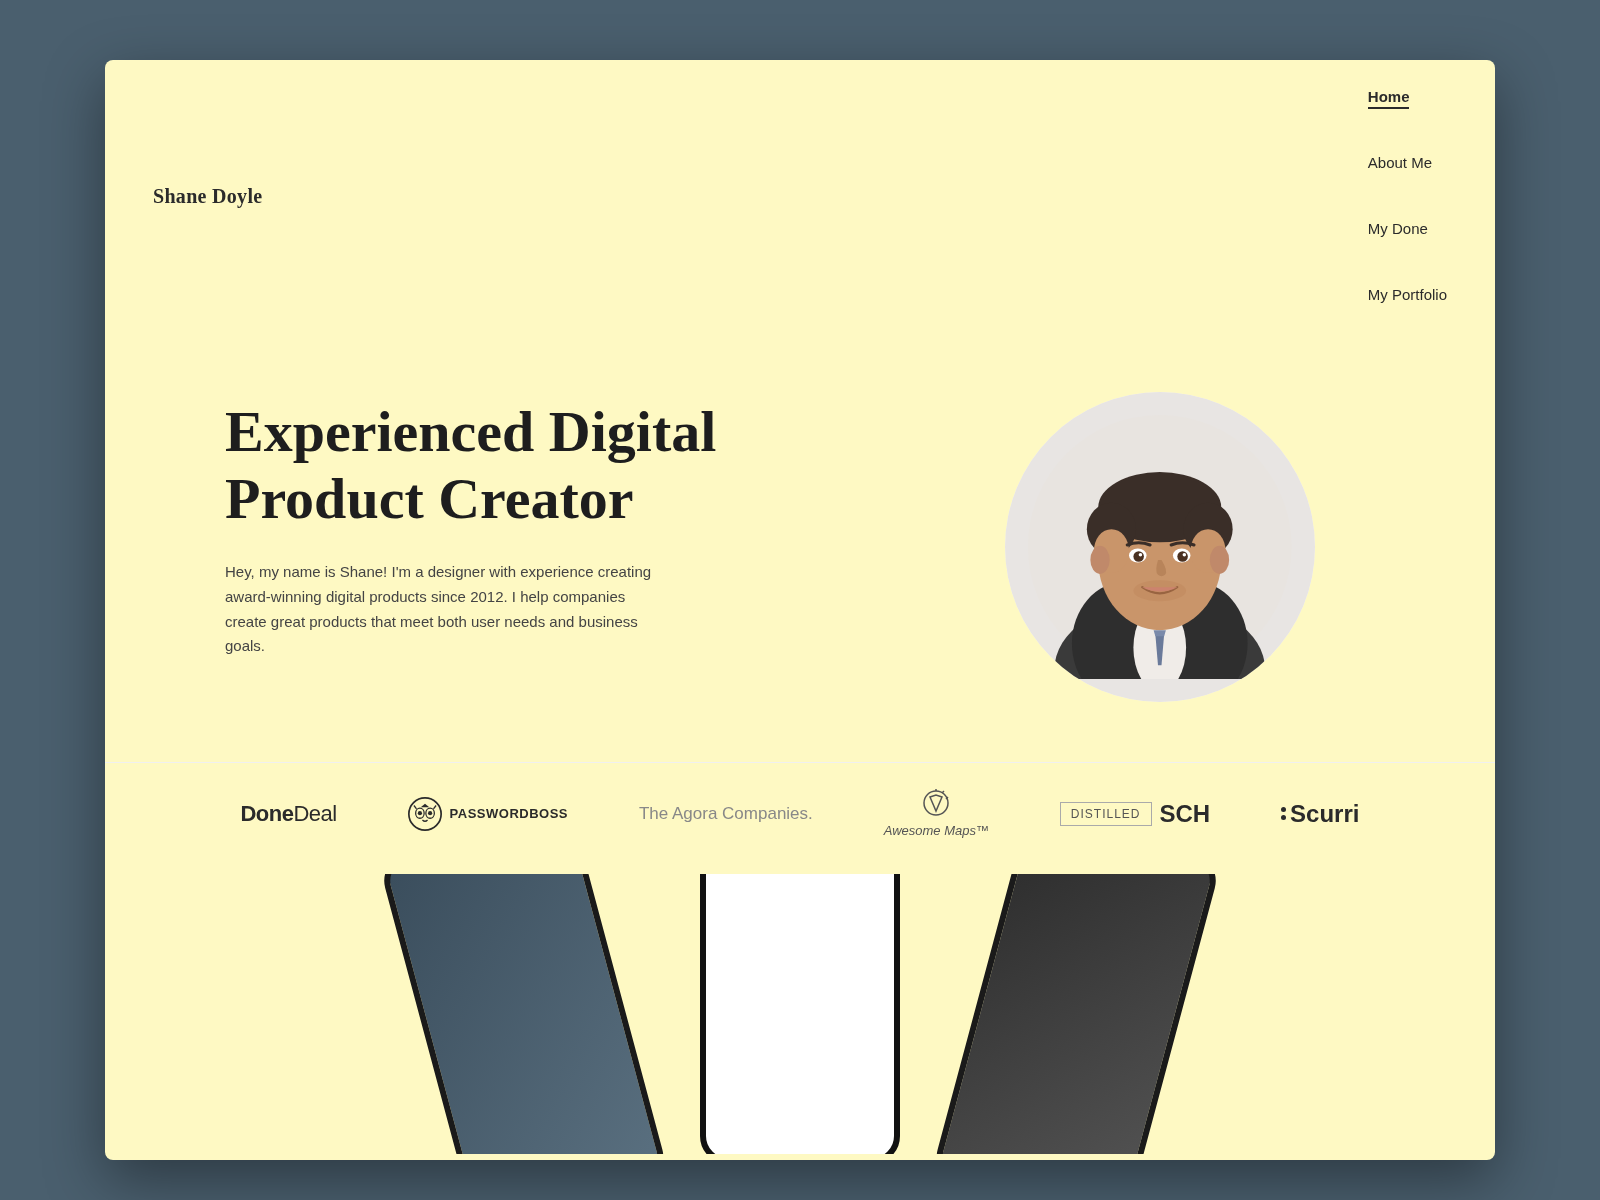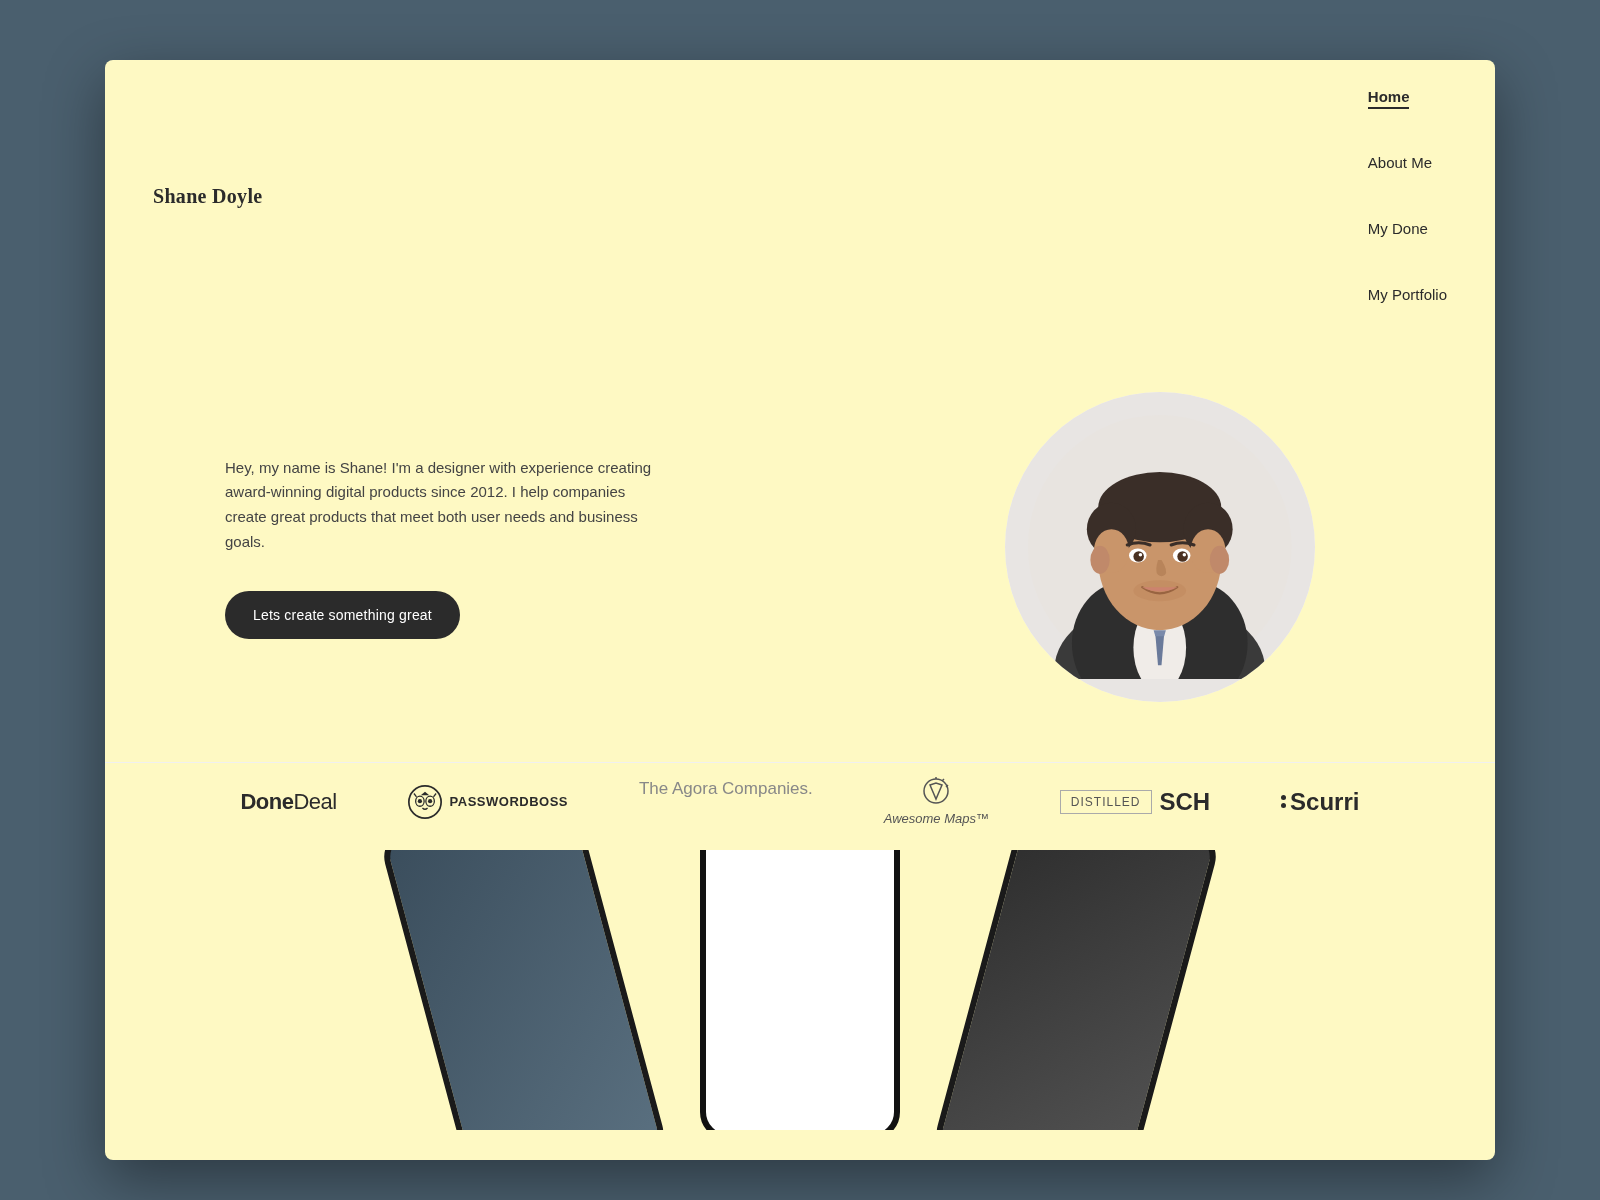--- a/index.html
+++ b/index.html
@@ -134,22 +134,23 @@
     }
 
     .person-svg {
       width: 85%;
       height: 85%;
     }
 
     
     .logos-section {
       display: flex;
+      align-items: center;
       justify-content: space-around;
-      padding: 14px 100px;
+      padding: 26px 100px;
       border-top: 1px solid #f0f0f0;
     }
 
     .logo-item {
       font-family: Arial, sans-serif;
       font-size: 14px;
       color: #555;
       display: flex;
       align-items: center;
       gap: 6px;
@@ -305,22 +306,22 @@
         <a href="#">My Done</a>
       </li>
       <li>
         <a href="#">My Portfolio</a>
       </li>
     </ul>
   </nav>
 
   <section class="hero">
     <div class="hero-text">
+      <h1 class="hero-title">Experienced Digital Product Creator</h1>
       <p class="hero-description">Hey, my name is Shane! I'm a designer with experience creating award-winning digital products since 2012. I help companies create great products that meet both user needs and business goals.</p>
-      <button class="cta-button">Lets create something great</button>
     </div>
 
     <div class="hero-image-container">
       <div class="person-avatar">
 
         <svg class="person-svg" viewBox="0 0 300 300" xmlns="http://www.w3.org/2000/svg">
 
           <circle cx="150" cy="150" r="150" fill="#e8e4e0"></circle>
 
           <ellipse cx="150" cy="290" rx="120" ry="80" fill="#3a3a3a"></ellipse>

